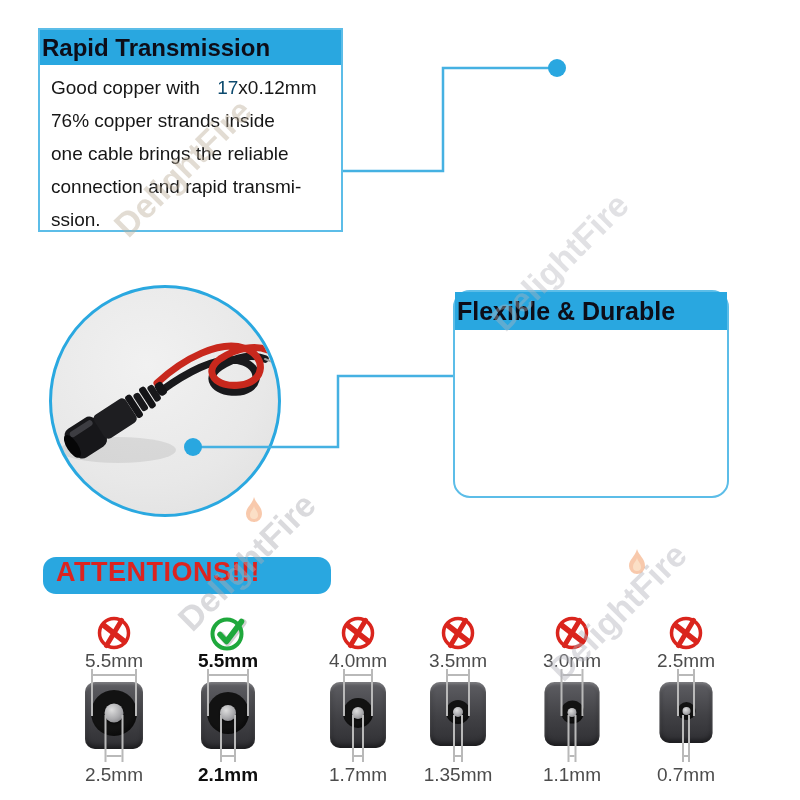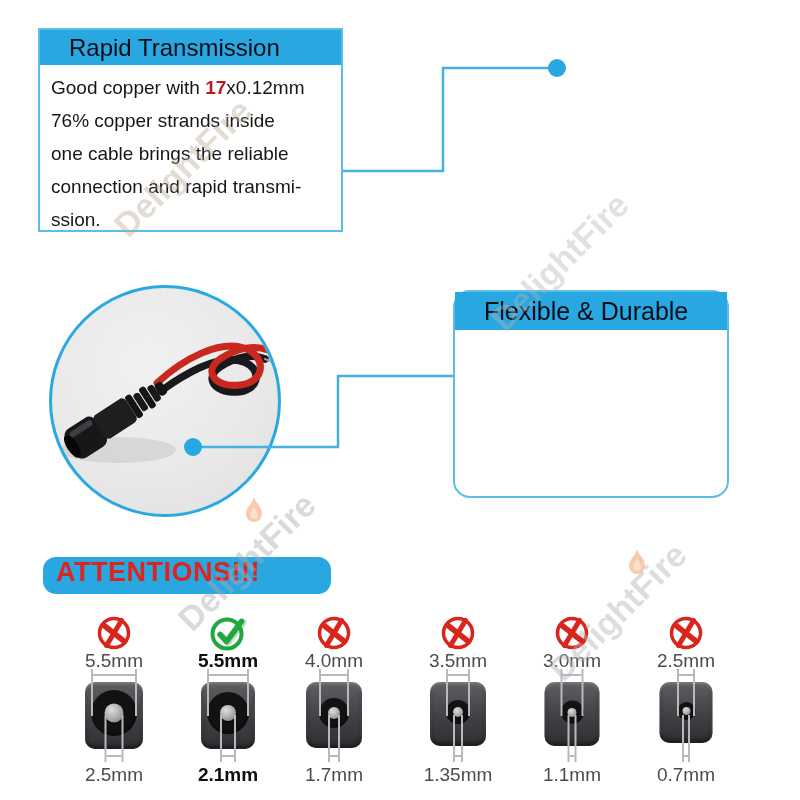--- a/index.html
+++ b/index.html
@@ -2,29 +2,29 @@
 <html><head>
 <meta charset="utf-8">
 <style>
   html,body{margin:0;padding:0;background:#fff;}
   #stage{position:relative;width:800px;height:800px;background:#ffffff;overflow:hidden;
          font-family:"Liberation Sans",sans-serif;}
   *{box-sizing:border-box;}
 
   
   .infobox{position:absolute;background:#fff;border:2px solid #5cbde8;}
-  .infobox header{background:#29a7e0;color:#0d0d18;font-weight:normal;
-                  padding-left:29px;display:flex;align-items:center;}
+  .infobox header{background:#29a7e0;color:#0d0d18;font-weight:bold;
+                  padding-left:2px;display:flex;align-items:center;}
   .infobox p{margin:0;padding:6px 11px;font-size:19px;line-height:33px;
              color:#161616;white-space:pre;}
   #box-rapid{left:38px;top:28px;width:305px;height:204px;}
   #box-rapid header{height:35px;font-size:24px;}
   #box-flexible{left:453px;top:290px;width:276px;height:208px;border-radius:17px;}
   #box-flexible header{height:38px;font-size:25px;}
-  .red{color:#b91c1c;font-weight:bold;}
+  .red{color:#0c4a6e;font-weight:normal;margin-left:12px;}
 
   
   .photo-circle{position:absolute;border-radius:50%;border:3px solid #2aa8e0;overflow:hidden;}
   #circle-current{left:510px;top:19px;width:238px;height:238px;
      background:radial-gradient(circle at 38% 30%,#f3f3f3,#ebebeb 60%,#e3e3e3);}
   #circle-connector{left:49px;top:285px;width:232px;height:232px;
      background:radial-gradient(circle at 42% 34%,#f1f1f1,#e8e8e8 60%,#dedede);}
   .photo-circle svg{position:absolute;left:0;top:0;}
   .current-caption{position:absolute;left:22px;top:118px;display:flex;align-items:baseline;}
   .current-caption .lbl{font-size:24px;color:#1b1b1b;}
@@ -155,21 +155,21 @@
     <div class="dim dim-top" style="width:42px"></div>
     <div class="plug-face" style="width:54px;height:67px">
       <div class="hole" style="width:42px;height:42px">
         <div class="pin" style="width:16px;height:16px"></div>
       </div>
     </div>
     <div class="dim dim-bot" style="width:16px"></div>
     <div class="size-bottom">2.1mm</div>
   </div>
 
-  <div class="plug-col" style="left:278px">
+  <div class="plug-col" style="left:302px">
     <div class="mark">
       <svg width="42" height="42" viewBox="0 0 42 42">
           <circle cx="21" cy="21" r="14.5" fill="none" stroke="#da251d" stroke-width="3.5"></circle>
           <path d="M11 13.5 L31.5 29.5" stroke="#da251d" stroke-width="5.5" stroke-linecap="round" fill="none"></path>
           <path d="M28.5 8.5 L13.5 33.5" stroke="#da251d" stroke-width="5" stroke-linecap="round" fill="none"></path>
         </svg>
     </div>
     <div class="size-top">4.0mm</div>
     <div class="dim dim-top" style="width:30px"></div>
     <div class="plug-face" style="width:56px;height:66px">

